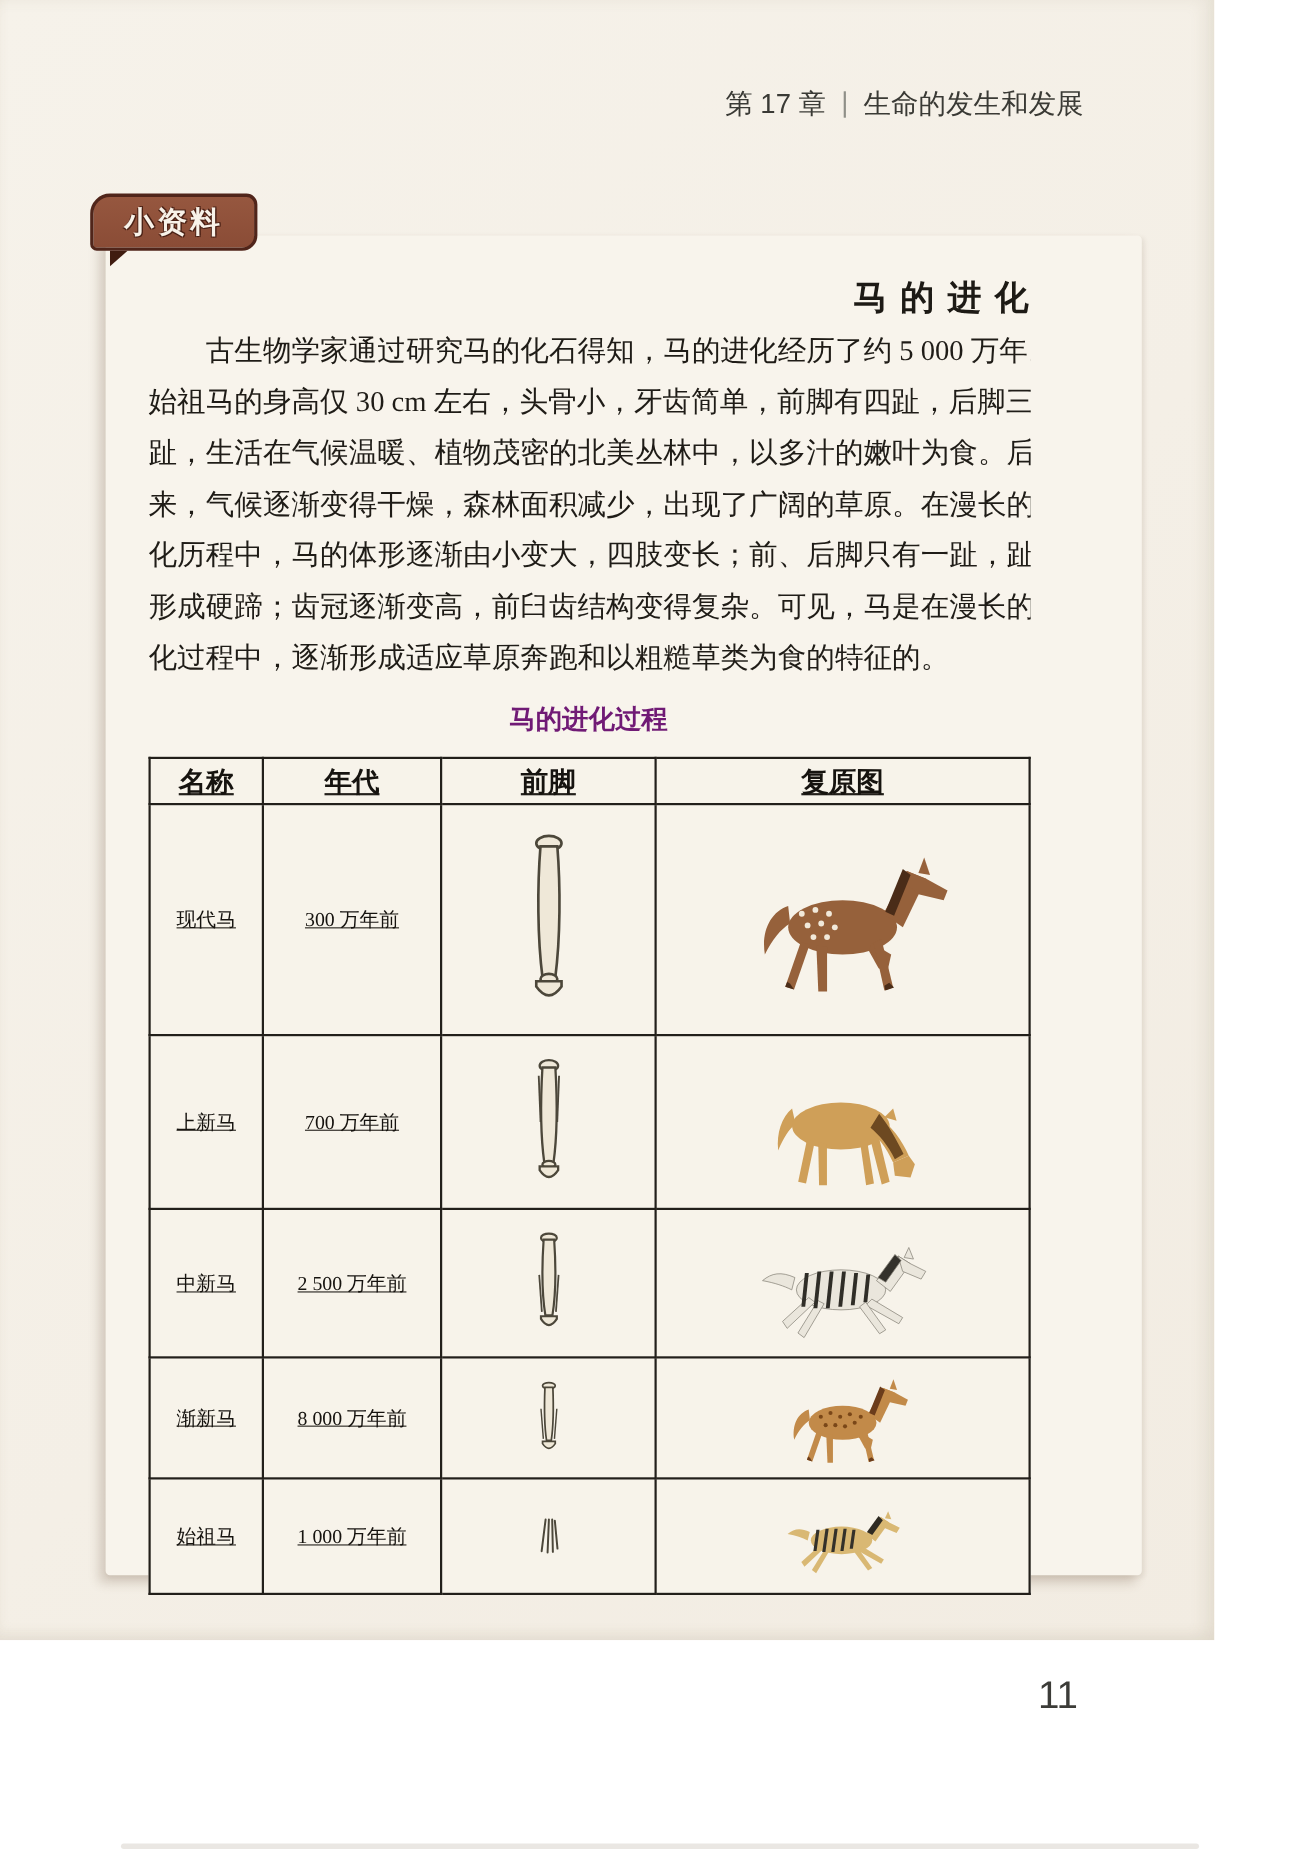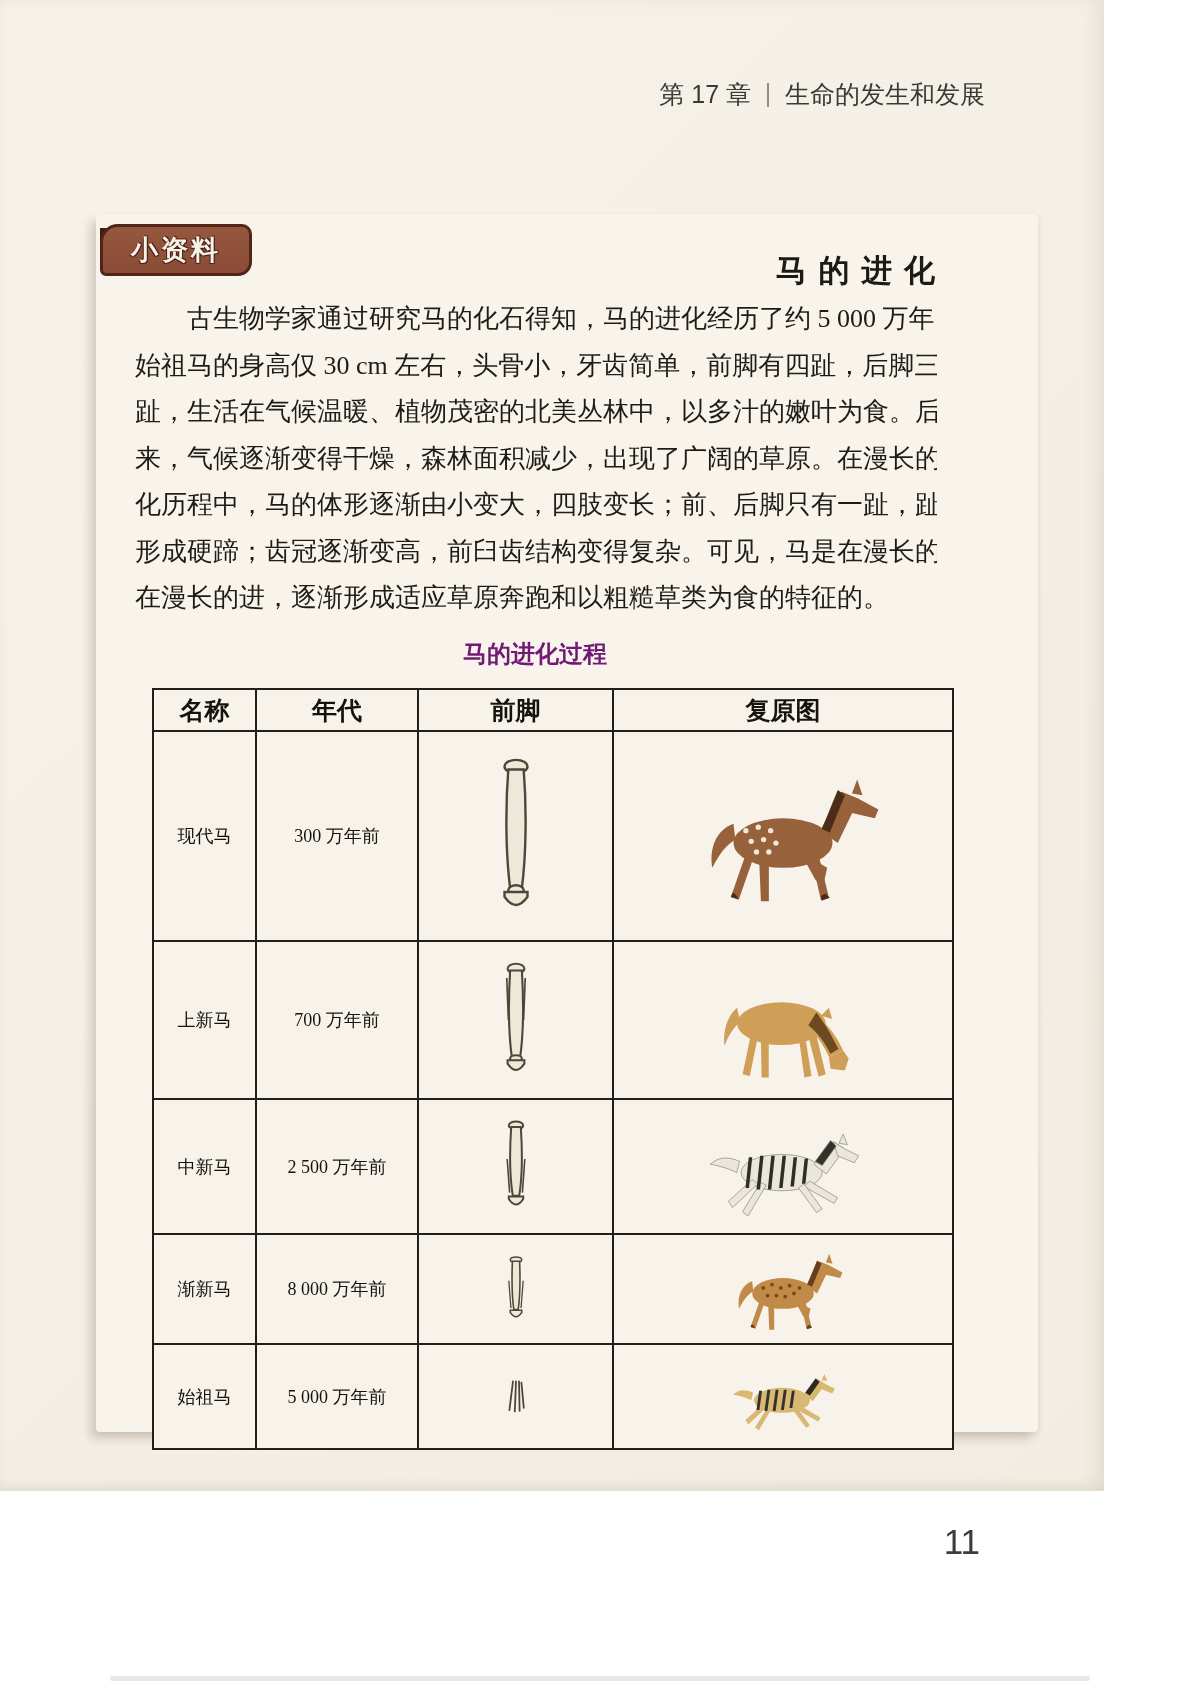--- a/index.html
+++ b/index.html
@@ -17,44 +17,44 @@
                   align-items:center; gap:16px; font-family:"Liberation Sans","DejaVu Sans",sans-serif;
                   font-size:25px; color:#3a3a35; }
   .running-head .divider { width:2px; height:24px; background:#8f8f88; }
 
   
   .panel { position:absolute; left:96px; top:214px; width:942px; height:1218px;
            background:#f8f4ec; border-radius:4px;
            box-shadow:-6px 7px 10px rgba(100,75,50,.22), 2px 2px 4px rgba(100,75,50,.08); }
 
   
-  .badge { position:absolute; left:100px; top:176px; width:152px; height:52px;
+  .badge { position:absolute; left:82px; top:176px; width:152px; height:52px;
            background:linear-gradient(180deg,#96573f 0%,#8a4c36 100%);
            border:3px solid #50251a; border-radius:18px 10px 14px 6px;
-           display:flex; align-items:center; justify-content:center; z-index:3;margin-top:48px; }
+           display:flex; align-items:center; justify-content:center; z-index:3; }
   .badge span { color:#f8f2e8; font-size:27px; font-weight:bold; letter-spacing:3px;
                 text-shadow:1px 1px 0 #4a2115, -1px 1px 0 #4a2115, 1px -1px 0 #4a2115; }
   .badge-notch { position:absolute; left:100px; top:228px; width:0; height:0; z-index:2;
                  border-left:16px solid #401c10; border-bottom:14px solid transparent; }
 
   
   .article-title { position:absolute; left:135px; top:250px; width:802px; text-align:right;
                    font-size:31px; font-weight:bold; color:#1d1a15; letter-spacing:2px; }
   .para { position:absolute; left:135px; top:296px; width:802px; font-size:26px; color:#1f1c17; }
   .para .line { height:46.5px; line-height:46.5px; text-align:justify; text-align-last:justify;
                 white-space:nowrap; overflow:hidden; }
   .para .line.first { text-indent:52px; }
   .para .line.last { text-align-last:left; }
 
   
   .tbl-caption { position:absolute; left:135px; top:638px; width:800px; text-align:center;
                  font-family:"Liberation Sans","DejaVu Sans",sans-serif; font-weight:bold;
                  font-size:24px; color:#701a75; }
-  table.evolution { position:absolute; left:152px; top:688px; width:800px; border-collapse:collapse;
-                    table-layout:fixed; background:#f7f3ea; }
+  table.evolution { position:absolute; left:135px; top:688px; width:800px; border-collapse:collapse;
+                    table-layout:fixed; background:#f7f3ea;text-decoration:underline; }
   table.evolution col.c-name { width:103px; } table.evolution col.c-era { width:162px; }
   table.evolution col.c-foot { width:195px; } table.evolution col.c-img { width:340px; }
   table.evolution th, table.evolution td { border:2px solid #221f1a; text-align:center; vertical-align:middle; }
   table.evolution th { height:42px; font-size:25px; font-weight:bold; color:#16130f; }
   td.name-cell, td.era-cell { font-size:18px; color:#16130f; }
   tr.r0 td { height:210px; } tr.r1 td { height:158px;border-radius:21px; } tr.r2 td { height:135px; }
   tr.r3 td { height:110px; } tr.r4 td { height:105px; }
   .cellwrap { display:flex; align-items:center; justify-content:center; width:100%; height:100%; }
 
   svg.bone { display:block; margin:0 auto; }
@@ -87,21 +87,21 @@
 
   <div class="article-title">马 的 进 化</div>
 
   <div class="para">
     <div class="line first">古生物学家通过研究马的化石得知，马的进化经历了约 5 000 万年。</div>
     <div class="line">始祖马的身高仅 30 cm 左右，头骨小，牙齿简单，前脚有四趾，后脚三</div>
     <div class="line">趾，生活在气候温暖、植物茂密的北美丛林中，以多汁的嫩叶为食。后</div>
     <div class="line">来，气候逐渐变得干燥，森林面积减少，出现了广阔的草原。在漫长的进</div>
     <div class="line">化历程中，马的体形逐渐由小变大，四肢变长；前、后脚只有一趾，趾端</div>
     <div class="line">形成硬蹄；齿冠逐渐变高，前臼齿结构变得复杂。可见，马是在漫长的进</div>
-    <div class="line last">在漫长的进，逐渐形成适应草原奔跑和以粗糙草类为食的特征的。</div>
+    <div class="line last">化过程中，逐渐形成适应草原奔跑和以粗糙草类为食的特征的。</div>
   </div>
 
   <div class="tbl-caption">马的进化过程</div>
 
   <svg width="0" height="0" style="position:absolute">
     <defs>
       <g id="pose-trot">
         <path d="M64,66 C46,72 36,92 40,116 C48,100 56,90 66,84 Z"></path>
         <ellipse cx="120" cy="88" rx="56" ry="28"></ellipse>
         <path d="M162,74 L186,30 L206,38 L182,88 Z"></path>
@@ -297,21 +297,21 @@
               </g>
             </g>
           </g>
         </svg>
             </div>
           </td>
     </tr>
 
     <tr class="r4">
       <td class="name-cell">始祖马</td>
-      <td class="era-cell">5 000 万年前</td>
+      <td class="era-cell">1 000 万年前</td>
       <td>
             <div class="cellwrap">
         <svg class="bone" viewBox="0 0 50 60" width="30" height="48">
           <g fill="none" stroke="#4c473a" stroke-width="3" stroke-linecap="round">
             <path d="M20,4 L14,52"></path>
                   <path d="M25,4 L23,54"></path>
                   <path d="M30,4 L31,53"></path>
                   <path d="M34,6 L38,48"></path>
           </g>
         </svg>

